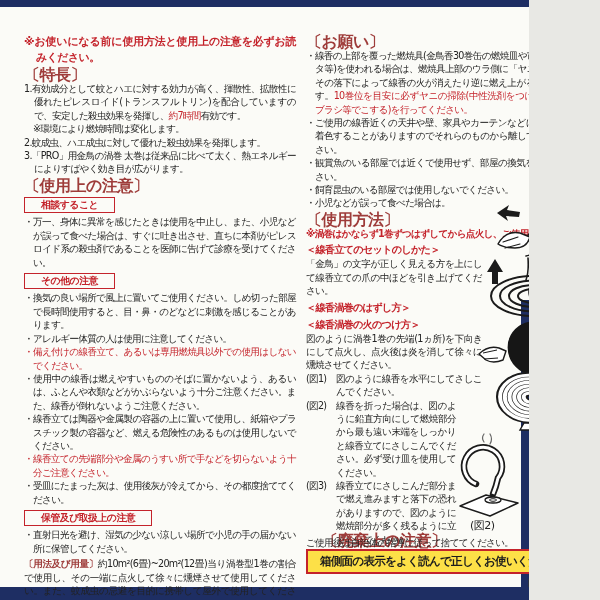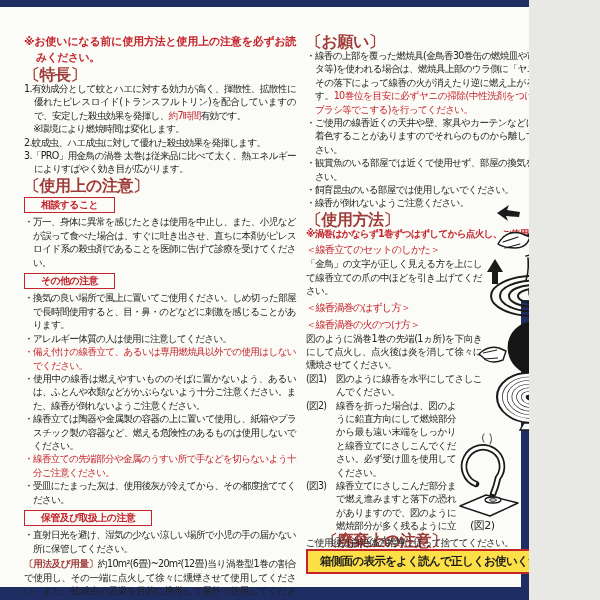--- a/index.html
+++ b/index.html
@@ -20,21 +20,21 @@
   .num{padding-left:10px;text-indent:-10px;}
   .red{color:#c4232b;}
   .hdr{color:#9e3c3a;font-weight:bold;font-size:16px;line-height:15px;
     letter-spacing:-0.5px;margin-top:2px;}
   .hdr-inline{color:#9e3c3a;font-weight:bold;}
   .intro{color:#c4232b;font-weight:bold;font-size:10.9px;line-height:15.5px;
     letter-spacing:-0.5px;padding-left:12px;text-indent:-12px;}
   .boxhdr{display:inline-block;border:1.3px solid #c4232b;color:#c4232b;
     font-weight:bold;font-size:9.9px;line-height:12.5px;padding:1px 16px;
     margin:3px 0 2px;letter-spacing:-0.5px;}
-  .subttl{color:#c4232b;font-weight:normal;font-size:10.2px;line-height:14px;
+  .subttl{color:#c4232b;font-weight:bold;font-size:10.2px;line-height:14px;
     letter-spacing:-0.8px;margin-top:3px;}
   .narrow{margin-right:108px;}
   .narrow2{margin-right:134px;}
   .figrow{display:flex;}
   .figlbl{flex:0 0 30px;}
   .figtxt{flex:1;}
   .fig{position:absolute;}
   .fig svg{display:block;}
   .figcap{position:absolute;font-size:11px;letter-spacing:-0.5px;color:#222;}
   .disposal{position:absolute;left:0;right:110px;top:499px;margin-left:16px;}
@@ -81,21 +81,21 @@
     <div class="gap2"></div>
     <p><span class="hdr-inline">〔用法及び用量〕</span><span>約10m²(6畳)~20m²(12畳)当り渦巻型1巻の割合で使用し、その一端に点火して徐々に燻煙させて使用してください。また、蚊成虫の忌避を目的に携帯して屋外で使用してください。</span></p>
   </div>
 
   <div class="col-right">
     <p class="hdr" style="margin-top:0;">〔お願い〕</p>
     <p class="hang"><span>・線香の上部を覆った燃焼具(金鳥香30巻缶の燃焼皿や市販の蚊遣りブタ等)を使われる場合は、燃焼具上部のウラ側に「ヤニ」が付着し、その落下によって線香の火が消えたり逆に燃え上がる恐れがあります。</span><span class="red">10巻位を目安に必ずヤニの掃除(中性洗剤をつけてスポンジ、ブラシ等でこする)を行ってください。</span></p>
     <p class="hang">・ご使用の線香近くの天井や壁、家具やカーテンなどにヤニが付着し着色することがありますのでそれらのものから離して設置してください。</p>
     <p class="hang">・観賞魚のいる部屋では近くで使用せず、部屋の換気をよくしてください。</p>
     <p class="hang">・飼育昆虫のいる部屋では使用しないでください。</p>
-    <p class="hang">・線香が倒れないようご注意ください。</p>
+    <p class="hang">・小児などが誤って食べた場合は。</p>
 
     <p class="hdr">〔使用方法〕</p>
     <p class="red" style="font-weight:bold;">※渦巻はかならず1巻ずつはずしてから点火し、ご使用ください。</p>
 
     <p class="subttl narrow">＜線香立てのセットのしかた＞</p>
     <p class="narrow">「金鳥」の文字が正しく見える方を上にして線香立ての爪の中ほどを引き上げてください。</p>
 
     <p class="subttl narrow">＜線香渦巻のはずし方＞</p>
 
     <p class="subttl narrow">＜線香渦巻の火のつけ方＞</p>

